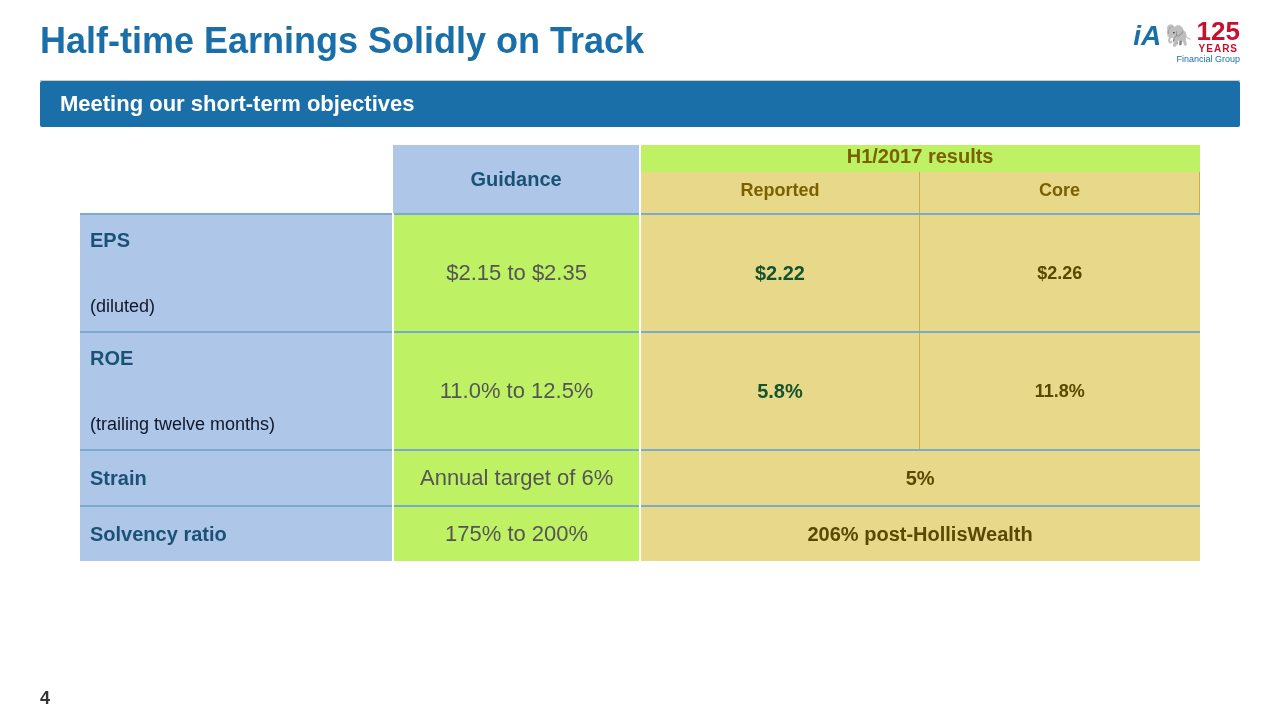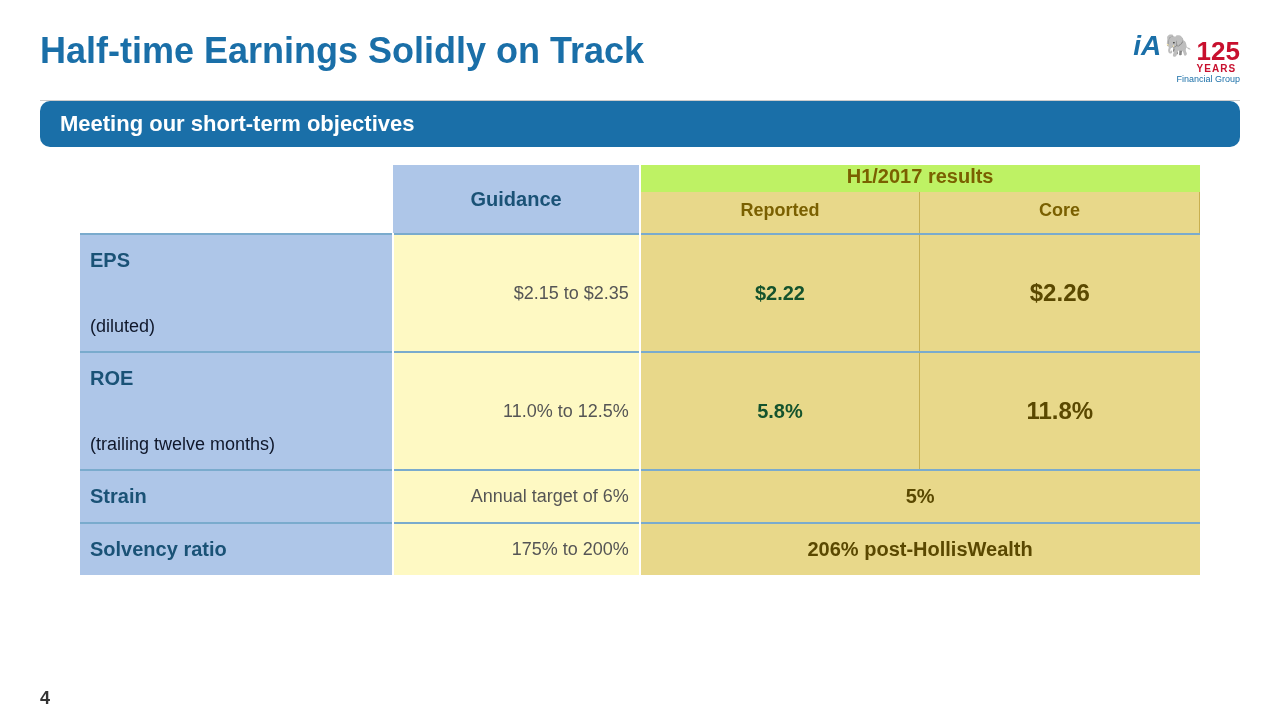--- a/index.html
+++ b/index.html
@@ -35,22 +35,22 @@
       font-weight: bold;
       color: #1a6fa8;
       font-style: italic;
     }
     .logo-elephant {
       font-size: 22px;
     }
     .logo-years {
       display: flex;
       flex-direction: column;
+      align-items: center;
       line-height: 1;
-      margin-top: 20px;
     }
     .logo-years-num {
       font-size: 26px;
       font-weight: bold;
       color: #c8102e;
     }
     .logo-years-text {
       font-size: 10px;
       font-weight: bold;
       color: #c8102e;
@@ -59,21 +59,21 @@
     .logo-fg {
       font-size: 9px;
       color: #1a6fa8;
     }
 
     
     .subtitle-bar {
       background: #1a6fa8;
       margin: 0 40px;
       padding: 10px 20px;
-      border-radius: 10px;
+      border-radius: 2px;
     }
     .subtitle-bar-text {
       color: #ffffff;
       font-size: 22px;
       font-weight: bold;
     }
 
     
     .table-container {
       margin: 18px 80px 0 80px;
@@ -152,40 +152,40 @@
       font-weight: bold;
       color: #1a5276;
     }
     .row-label-sub {
       font-size: 18px;
       color: #0f172a;
       font-weight: normal;
       margin-top: 44px;
     }
     .guidance-cell {
-      background: #fef9c3;
-      text-align: right;
-      font-size: 18px;
+      background: #bef264;
+      text-align: center;
+      font-size: 22px;
       color: #555;
       border-right: 2px solid white;
       border-top: 2px solid white;
     }
     .reported-cell {
       background: #e8d88a;
       text-align: center;
       font-size: 20px;
       font-weight: bold;
       color: #14532d;
       border-right: 1px solid #c8b050;
       border-top: 2px solid #c8b050;
     }
     .core-cell {
       background: #e8d88a;
       text-align: center;
-      font-size: 24px;
+      font-size: 18px;
       font-weight: bold;
       color: #5a4800;
       border-top: 2px solid #c8b050;
     }
     .span-results-cell {
       background: #e8d88a;
       text-align: center;
       font-size: 20px;
       font-weight: bold;
       color: #5a4800;

